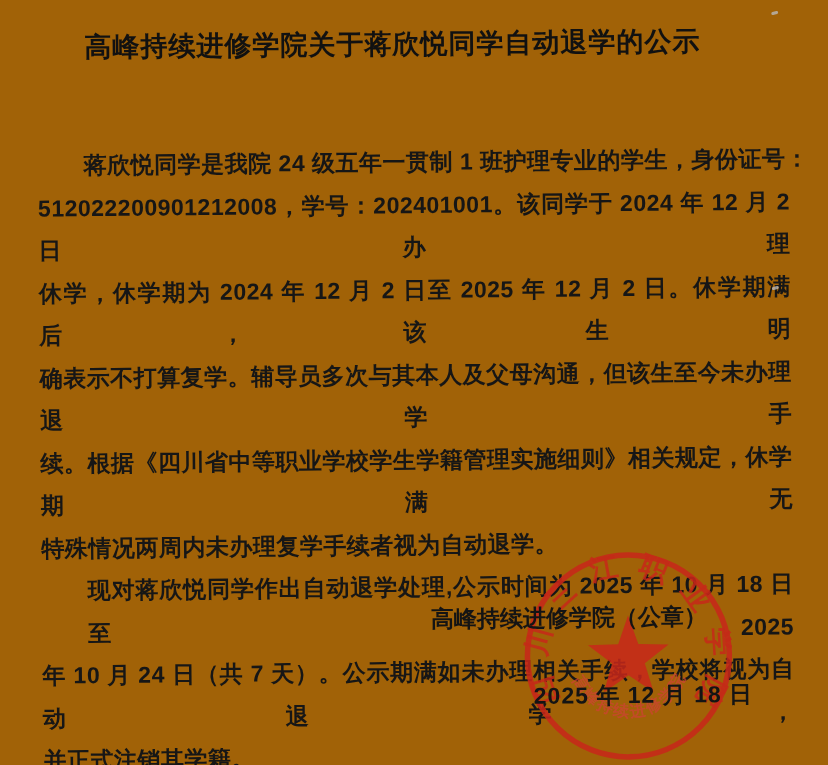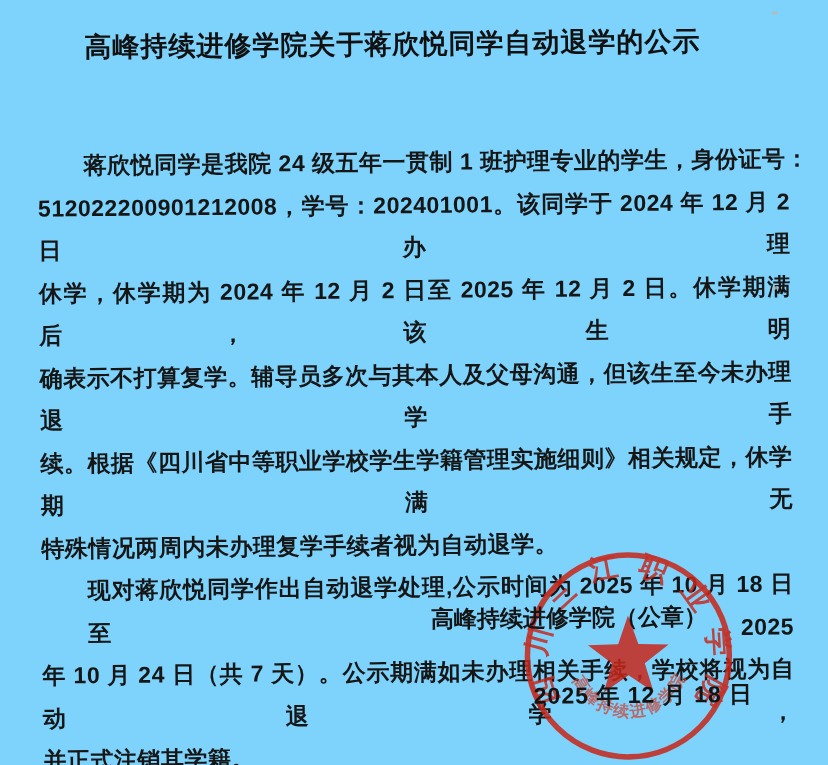--- a/index.html
+++ b/index.html
@@ -1,17 +1,17 @@
 <!DOCTYPE html>
 <html><head>
 <meta charset="utf-8">
 <style>
   html,body{margin:0;padding:0;background:#ffffff;}
   .canvas{
-    position:relative;width:828px;height:765px;background:#7dd3fc;overflow:hidden;
+    position:relative;width:828px;height:765px;background:#a16207;overflow:hidden;
     font-family:"Liberation Sans","DejaVu Sans",sans-serif;color:#151515;
   }
   .sheet{position:absolute;inset:0;transform:rotate(-0.55deg);transform-origin:50% 40%;}
   .doc-title{
     position:absolute;top:26px;left:0;width:790px;text-align:center;
     font-size:27px;font-weight:bold;letter-spacing:1px;color:#111;
   }
   .bodytext{position:absolute;top:141px;left:39px;width:752px;}
   .line{
     white-space:nowrap;font-size:23px;font-weight:bold;line-height:42.5px;

